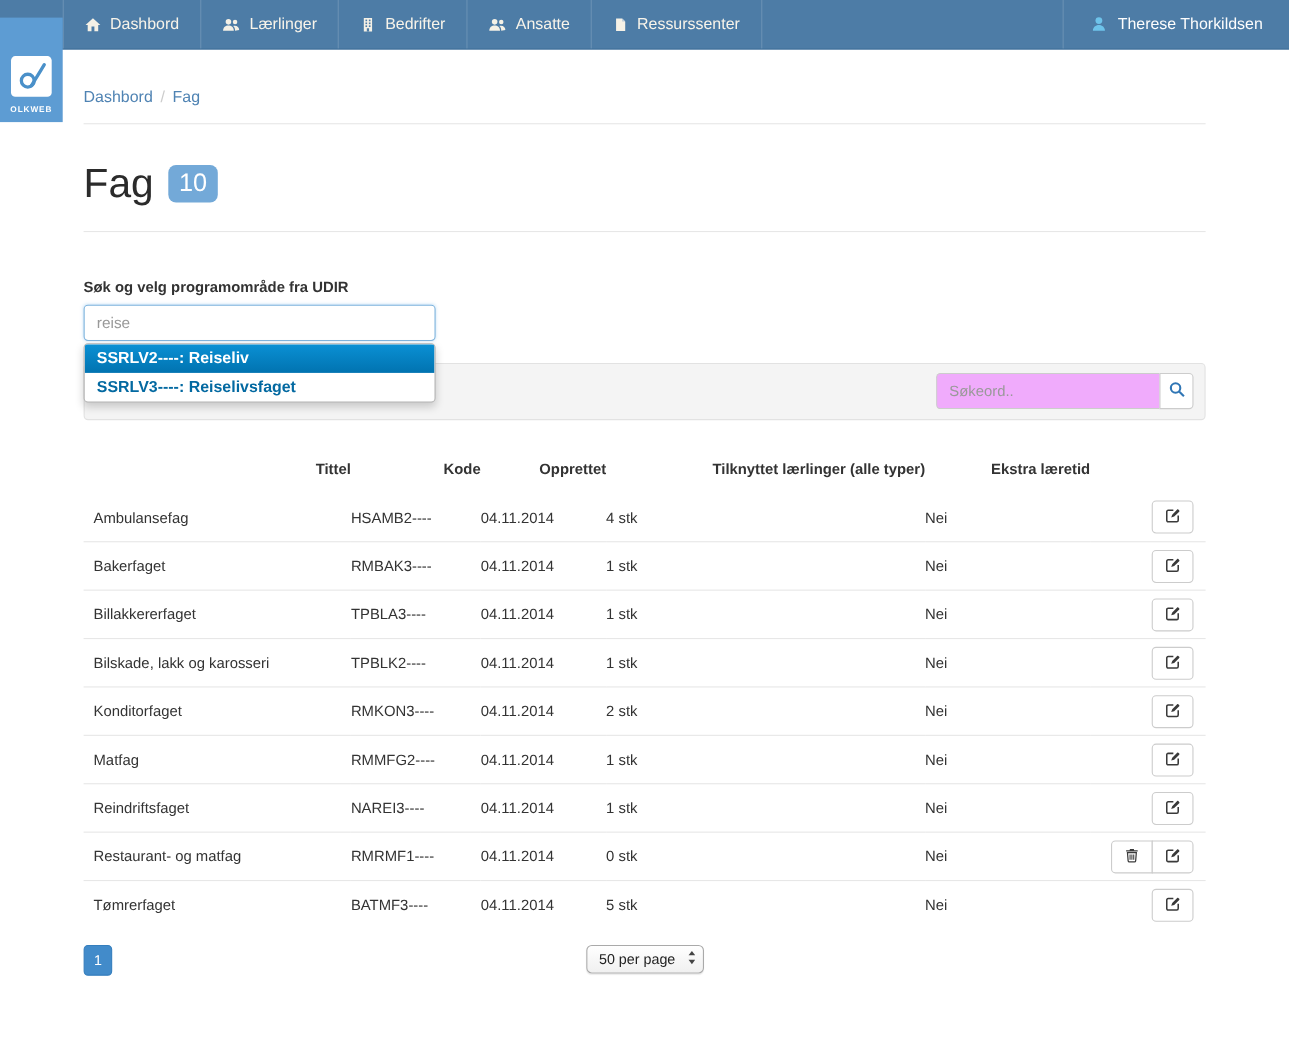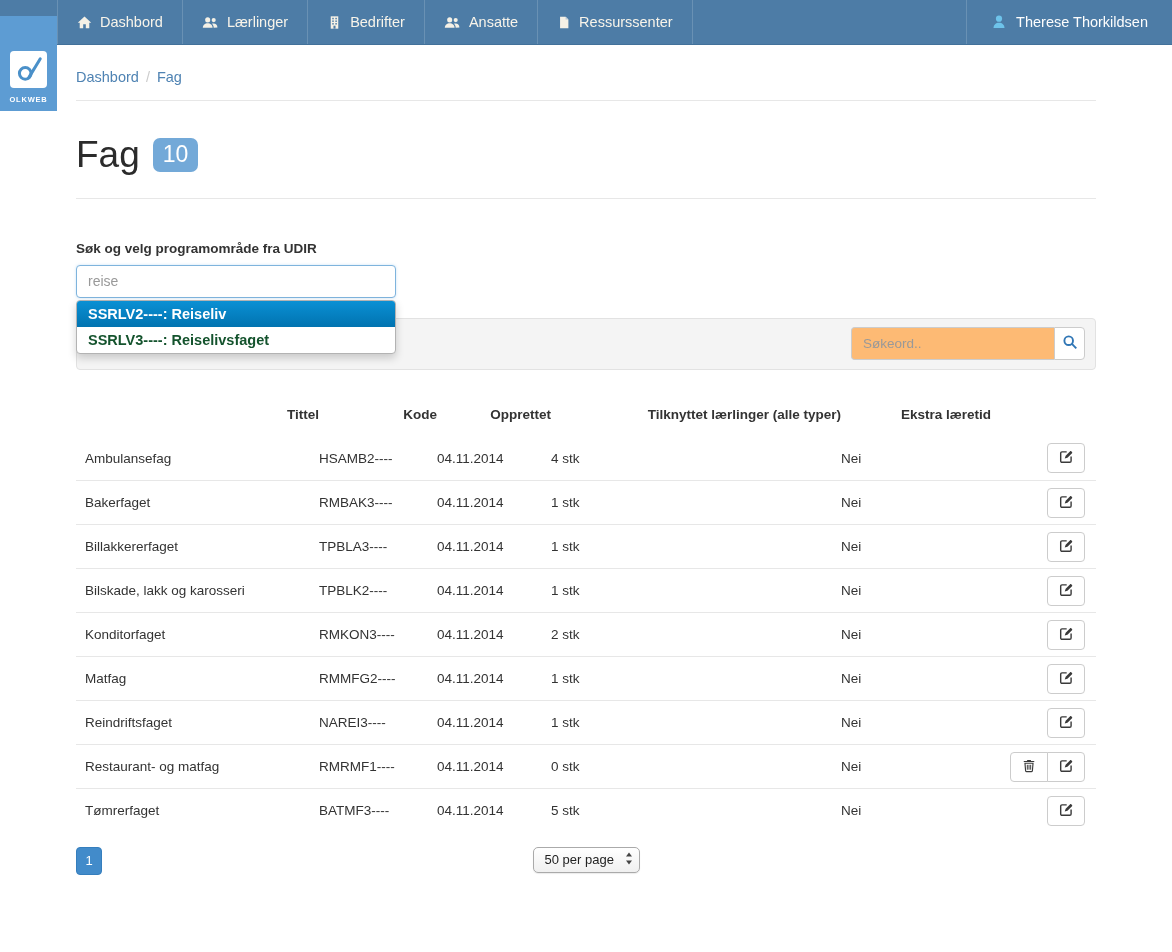--- a/index.html
+++ b/index.html
@@ -34,21 +34,21 @@
     position:absolute; top:16px; left:0; width:57px; height:95px;
     background:#5d9cd3; z-index:6; display:flex; flex-direction:column; align-items:center;
   }
   .logo-square {
     width:37px; height:37px; background:#fff; border-radius:4px; margin-top:35px;
     display:flex; align-items:center; justify-content:center;
   }
   .logo-text { color:#fff; font-size:7.5px; font-weight:bold; letter-spacing:.8px; margin-top:7px; }
 
   
-  .container { padding:0 76px; }
+  .container { padding:0 76px;margin-top:12px; }
 
   .breadcrumb {
     padding:24px 0 15px; font-size:14.5px; border-bottom:1px solid #e7e7e7;
   }
   .crumb-link { color:#4f83b3; text-decoration:none; cursor:pointer; }
   .crumb-current { color:#4f83b3; }
   .crumb-sep { color:#ccc; padding:0 7px; }
 
   .page-title {
     margin:33px 0 0; font-size:37px; font-weight:400; color:#2b2b2b;
@@ -68,37 +68,37 @@
     padding:0 11px; font-size:14px; color:#999; outline:none;
     font-family:"Liberation Sans", sans-serif; background:#fff;
     box-shadow:0 0 3px rgba(102,175,233,.35);
   }
   .suggestions {
     position:absolute; top:59px; left:0; width:320px; z-index:20;
     background:#fff; border:1px solid #b3b3b3; border-radius:4px;
     box-shadow:0 4px 8px rgba(0,0,0,.18); padding:0; overflow:hidden;
   }
   .suggestion {
-    padding:5px 11px; font-size:14.5px; font-weight:bold; color:#14532d; cursor:pointer;
+    padding:5px 11px; font-size:14.5px; font-weight:bold; color:#0369a1; cursor:pointer;
   }
   .suggestion.active {
     background:linear-gradient(#0a90d4, #0173b0); color:#fff;
   }
 
   
   .filter-panel {
     margin-top:20px; height:52px; background:#f4f4f4;
     border:1px solid #e2e2e2; border-radius:4px;
     display:flex; align-items:center; justify-content:flex-end; padding:0 10px;
   }
   .search-group { display:flex; }
   .search-input {
     width:203px; height:33px; border:1px solid #ccc; border-right:none;
     border-radius:4px 0 0 4px; padding:0 11px; font-size:13.5px; color:#555;
-    font-family:"Liberation Sans", sans-serif; outline:none; background:#fdba74;
+    font-family:"Liberation Sans", sans-serif; outline:none; background:#f0abfc;
   }
   .search-input::placeholder { color:#999; }
   .search-btn {
     width:31px; height:33px; border:1px solid #ccc; border-radius:0 4px 4px 0;
     background:#fff; display:flex; align-items:center; justify-content:center;
     cursor:pointer; padding:0;
   }
 
   
   table.fag-table { width:100%; border-collapse:collapse; margin-top:37px; table-layout:fixed; }

